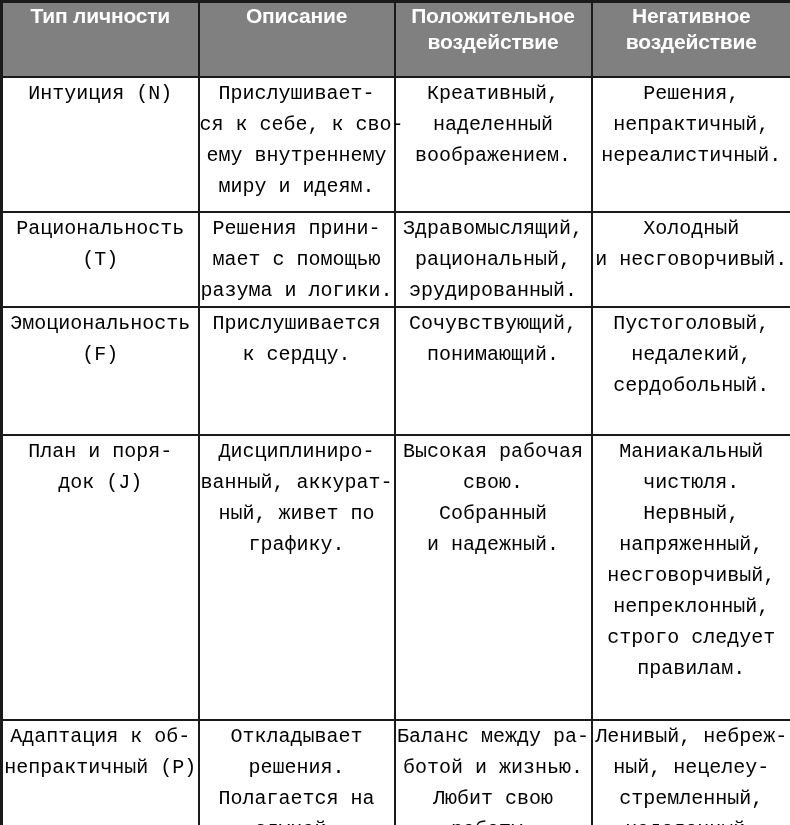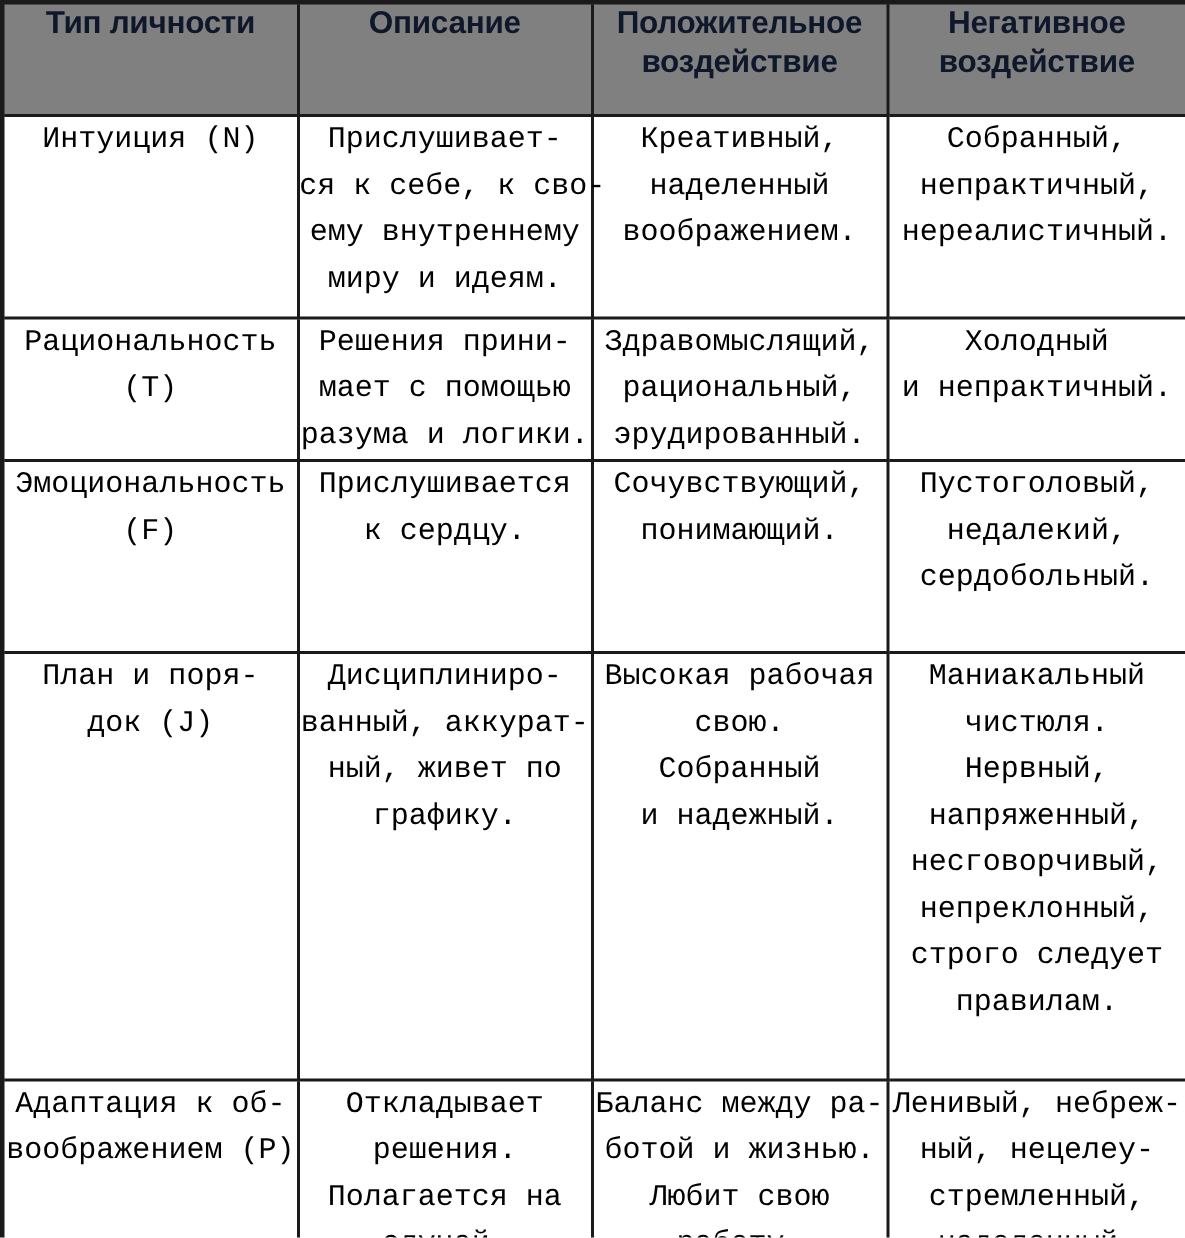--- a/index.html
+++ b/index.html
@@ -37,21 +37,21 @@
     box-sizing: border-box;
   }
 
   
   #personality-table {
     border: 3px solid #1a1a1a;
   }
 
   thead th {
     background: #808080;
-    color: #0f172a;
+    color: #ffffff;
     font-weight: bold;
     font-size: 21px;
     line-height: 26px;
     letter-spacing: -0.2px;
     vertical-align: middle;
     padding: 6px 4px;
     font-stretch: condensed;
   }
   thead tr { height: 75px; }
 
@@ -126,21 +126,21 @@
         </td>
       <td>
           <span class="cell-lines">
             <span class="ln">Креативный,</span>
             <span class="ln">наделенный</span>
             <span class="ln">воображением.</span>
           </span>
         </td>
       <td>
           <span class="cell-lines">
-            <span class="ln">Собранный,</span>
+            <span class="ln">Решения,</span>
             <span class="ln">непрактичный,</span>
             <span class="ln">нереалистичный.</span>
           </span>
         </td>
     </tr>
     <tr class="r2">
       <td>
           <span class="cell-lines">
             <span class="ln">Рациональность</span>
             <span class="ln">(T)</span>
@@ -156,21 +156,21 @@
       <td>
           <span class="cell-lines">
             <span class="ln">Здравомыслящий,</span>
             <span class="ln">рациональный,</span>
             <span class="ln">эрудированный.</span>
           </span>
         </td>
       <td>
           <span class="cell-lines">
             <span class="ln">Холодный</span>
-            <span class="ln">и непрактичный.</span>
+            <span class="ln">и несговорчивый.</span>
           </span>
         </td>
     </tr>
     <tr class="r3">
       <td>
           <span class="cell-lines">
             <span class="ln">Эмоциональность</span>
             <span class="ln">(F)</span>
           </span>
         </td>
@@ -227,21 +227,21 @@
             <span class="ln">непреклонный,</span>
             <span class="ln">строго следует</span>
             <span class="ln">правилам.</span>
           </span>
         </td>
     </tr>
     <tr class="r5">
       <td>
           <span class="cell-lines">
             <span class="ln">Адаптация к об-</span>
-            <span class="ln">воображением (P)</span>
+            <span class="ln">непрактичный (P)</span>
           </span>
         </td>
       <td>
           <span class="cell-lines">
             <span class="ln">Откладывает</span>
             <span class="ln">решения.</span>
             <span class="ln">Полагается на</span>
             <span class="ln">случай.</span>
           </span>
         </td>

